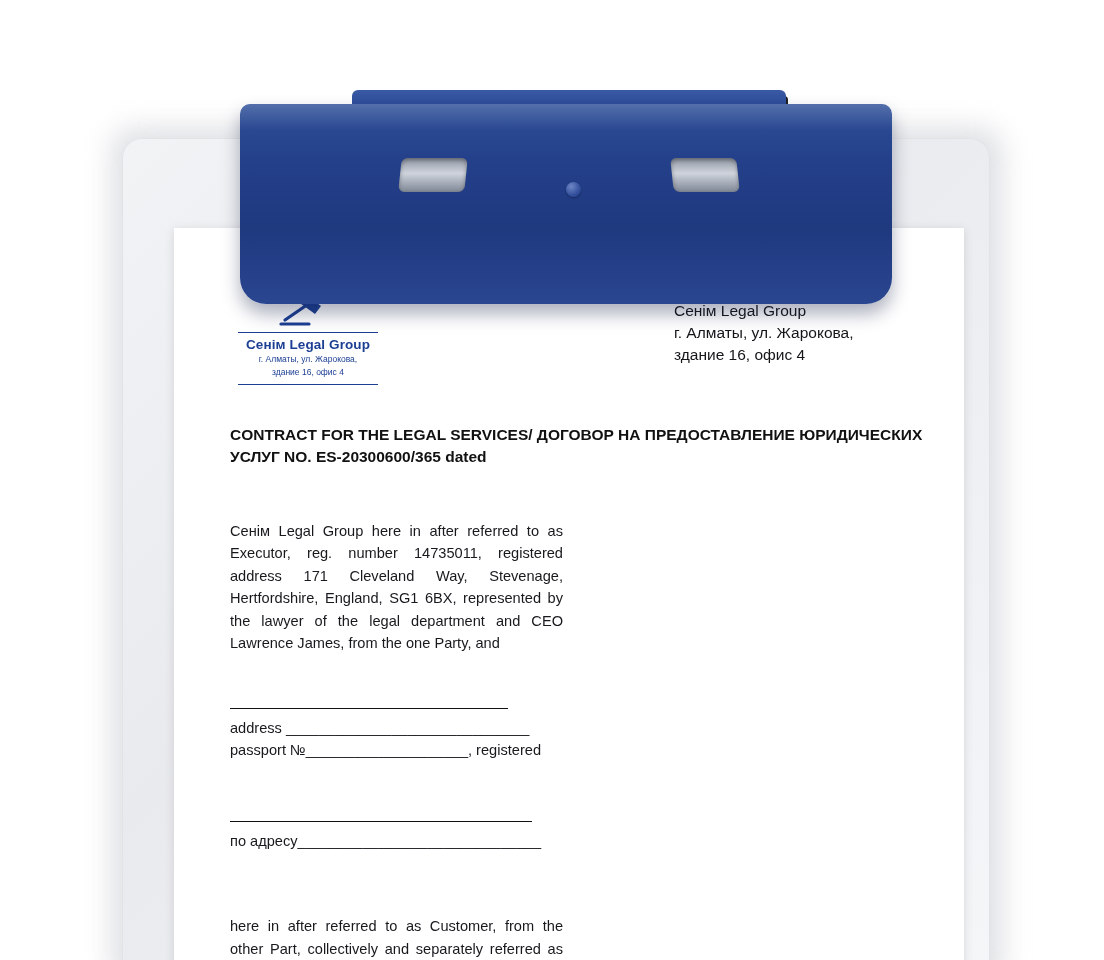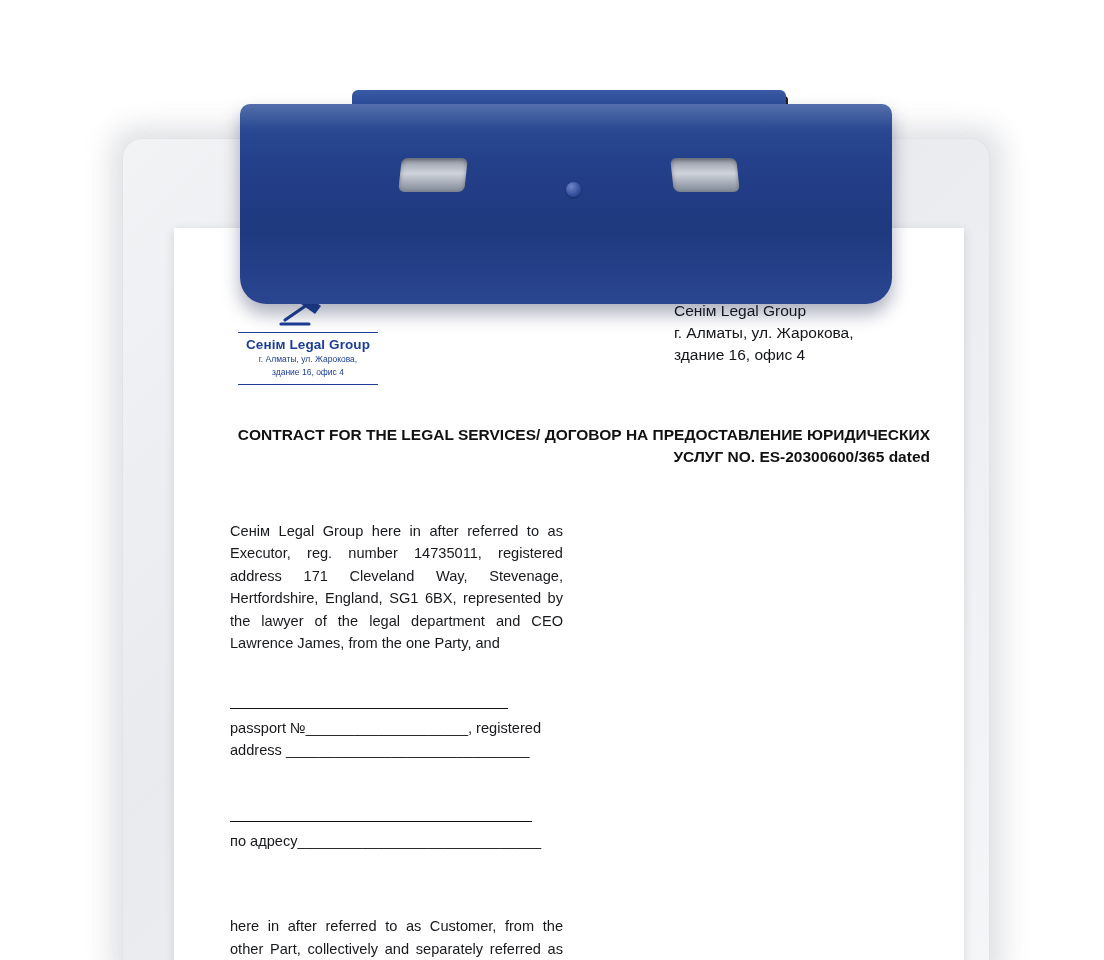--- a/index.html
+++ b/index.html
@@ -176,21 +176,21 @@
     font-size: 15.5px;
     line-height: 1.42;
     color: #14161a;
   }
 
   .doc-title {
     position: absolute;
     left: 56px;
     top: 196px;
     width: 700px;
-    text-align: right;
+    text-align: left;
     font-size: 15.5px;
     font-weight: 700;
     line-height: 1.45;
     color: #111;
   }
 
   .cols {
     position: absolute;
     left: 56px;
     top: 292px;
@@ -270,22 +270,22 @@
 
     <div class="cols">
 
       <div class="col-row">
         <div class="col">Сенім Legal Group here in after referred to as Executor, reg. number 14735011, registered address 171 Cleveland Way, Stevenage, Hertfordshire, England, SG1 6BX, represented by the lawyer of the legal department and CEO Lawrence James, from the one Party, and</div>
       </div>
 
       <div class="col-row sig-block">
         <div class="col">
           <div class="sig-line short"></div>
+          <div>address ______________________________</div>
           <div>passport №____________________, registered</div>
-          <div>address ______________________________</div>
         </div>
         <div class="col">
           <div class="sig-line full"></div>
           <div>по адресу______________________________</div>
         </div>
       </div>
 
       <div class="col-row closing">
         <div class="col">here in after referred to as Customer, from the other Part, collectively and separately referred as Parties and Party, have conduced this Services Agreement referred as Agreement as follows:</div>
       </div>

